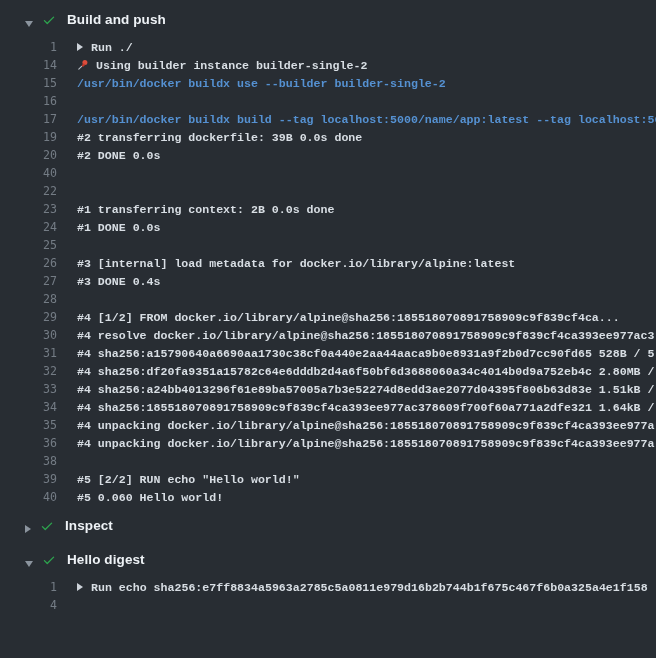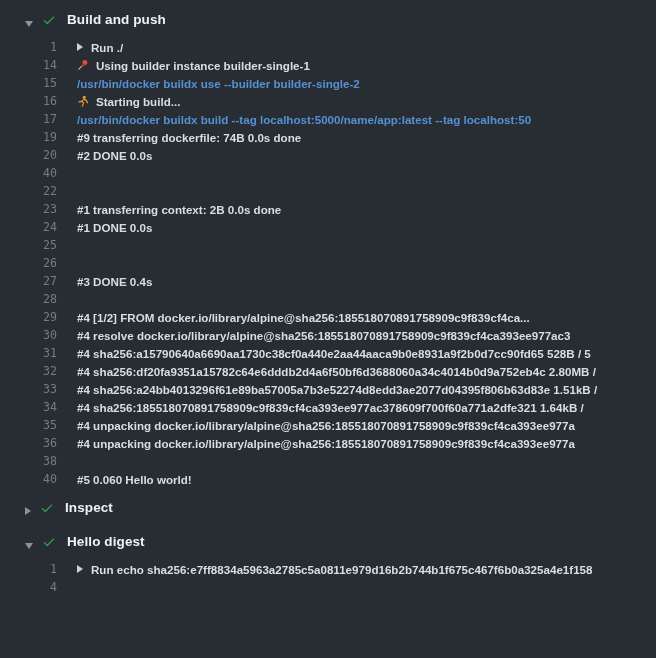--- a/index.html
+++ b/index.html
@@ -29,21 +29,21 @@
   
   .lines { margin-top: 11px; }
   .row { height: 18px; display: flex; align-items: center; overflow: hidden; }
   .num {
     flex: 0 0 57px; width: 57px; text-align: right;
     color: #747c85; font-family: "DejaVu Sans Mono", "Liberation Mono", monospace;
     font-size: 11.6px; cursor: pointer; user-select: none;
   }
   .content {
     margin-left: 20px; white-space: pre; display: flex; align-items: center;
-    color: #d8dee4; font-family: Liberation Sans, sans-serif;
+    color: #d8dee4; font-family: Liberation Mono, monospace;
     font-size: 11.6px; font-weight: bold;
   }
   .content .txt { white-space: pre; }
   .content.command .txt { color: #5591d2; }
   .run-chev {
     width: 0; height: 0; flex: 0 0 auto; margin-right: 8px; cursor: pointer;
     border-top: 4px solid transparent; border-bottom: 4px solid transparent;
     border-left: 6px solid #cdd3da;
   }
   .line-icon { margin-right: 7px; flex: 0 0 auto; display: block; }
@@ -64,41 +64,36 @@
         <div class="row">
     <span class="num">1</span>
     <span class="content run"><span class="run-chev"></span><span class="txt">Run ./</span></span>
   </div>
         <div class="row">
     <span class="num">14</span>
     <span class="content info"><svg class="line-icon" width="12" height="12" viewBox="0 0 12 12">
     <circle cx="7.9" cy="3.6" r="2.5" fill="#dd4c3b"></circle>
     <rect x="5.2" y="4.6" width="2.2" height="3.2" rx="0.8" transform="rotate(45 6.3 6.2)" fill="#c0392b"></rect>
     <path d="M4.6 7.4L1.8 10.2" stroke="#b8bec6" stroke-width="1.1" stroke-linecap="round"></path>
-  </svg><span class="txt">Using builder instance builder-single-1</span></span>
+  </svg><span class="txt">Using builder instance builder-single-2</span></span>
   </div>
         <div class="row">
     <span class="num">15</span>
     <span class="content command"><span class="txt">/usr/bin/docker buildx use --builder builder-single-2</span></span>
   </div>
         <div class="row">
     <span class="num">16</span>
-    <span class="content info"><svg class="line-icon" width="12" height="12" viewBox="0 0 12 12">
-    <circle cx="7.3" cy="2.2" r="1.5" fill="#e8a33d"></circle>
-    <path d="M7 4.2L4.6 6.4l2 1.6-1.2 3" fill="none" stroke="#d9822b" stroke-width="1.4" stroke-linecap="round" stroke-linejoin="round"></path>
-    <path d="M7 4.2l2.4 1.2 1 2.4M4.6 6.4l-2.6.4" fill="none" stroke="#e8a33d" stroke-width="1.2" stroke-linecap="round" stroke-linejoin="round"></path>
-  </svg><span class="txt">Starting build...</span></span>
   </div>
         <div class="row">
     <span class="num">17</span>
     <span class="content command"><span class="txt">/usr/bin/docker buildx build --tag localhost:5000/name/app:latest --tag localhost:50</span></span>
   </div>
         <div class="row">
     <span class="num">19</span>
-    <span class="content info"><span class="txt">#9 transferring dockerfile: 74B 0.0s done</span></span>
+    <span class="content info"><span class="txt">#2 transferring dockerfile: 39B 0.0s done</span></span>
   </div>
         <div class="row">
     <span class="num">20</span>
     <span class="content info"><span class="txt">#2 DONE 0.0s</span></span>
   </div>
         <div class="row">
     <span class="num">40</span>
     <span class="content blank"><span class="txt"></span></span>
   </div>
         <div class="row">
@@ -111,20 +106,21 @@
         <div class="row">
     <span class="num">24</span>
     <span class="content info"><span class="txt">#1 DONE 0.0s</span></span>
   </div>
         <div class="row">
     <span class="num">25</span>
     <span class="content blank"><span class="txt"></span></span>
   </div>
         <div class="row">
     <span class="num">26</span>
+    <span class="content info"><span class="txt">#3 [internal] load metadata for docker.io/library/alpine:latest</span></span>
   </div>
         <div class="row">
     <span class="num">27</span>
     <span class="content info"><span class="txt">#3 DONE 0.4s</span></span>
   </div>
         <div class="row">
     <span class="num">28</span>
     <span class="content blank"><span class="txt"></span></span>
   </div>
         <div class="row">
@@ -155,20 +151,24 @@
     <span class="num">35</span>
     <span class="content info"><span class="txt">#4 unpacking docker.io/library/alpine@sha256:185518070891758909c9f839cf4ca393ee977a</span></span>
   </div>
         <div class="row">
     <span class="num">36</span>
     <span class="content info"><span class="txt">#4 unpacking docker.io/library/alpine@sha256:185518070891758909c9f839cf4ca393ee977a</span></span>
   </div>
         <div class="row">
     <span class="num">38</span>
     <span class="content blank"><span class="txt"></span></span>
+  </div>
+        <div class="row">
+    <span class="num">39</span>
+    <span class="content info"><span class="txt">#5 [2/2] RUN echo "Hello world!"</span></span>
   </div>
         <div class="row">
     <span class="num">40</span>
     <span class="content info"><span class="txt">#5 0.060 Hello world!</span></span>
   </div>
       </div>
   </div>
     <div class="section collapsed-gap">
     <div class="step-header">
       <span class="tri right"></span>

